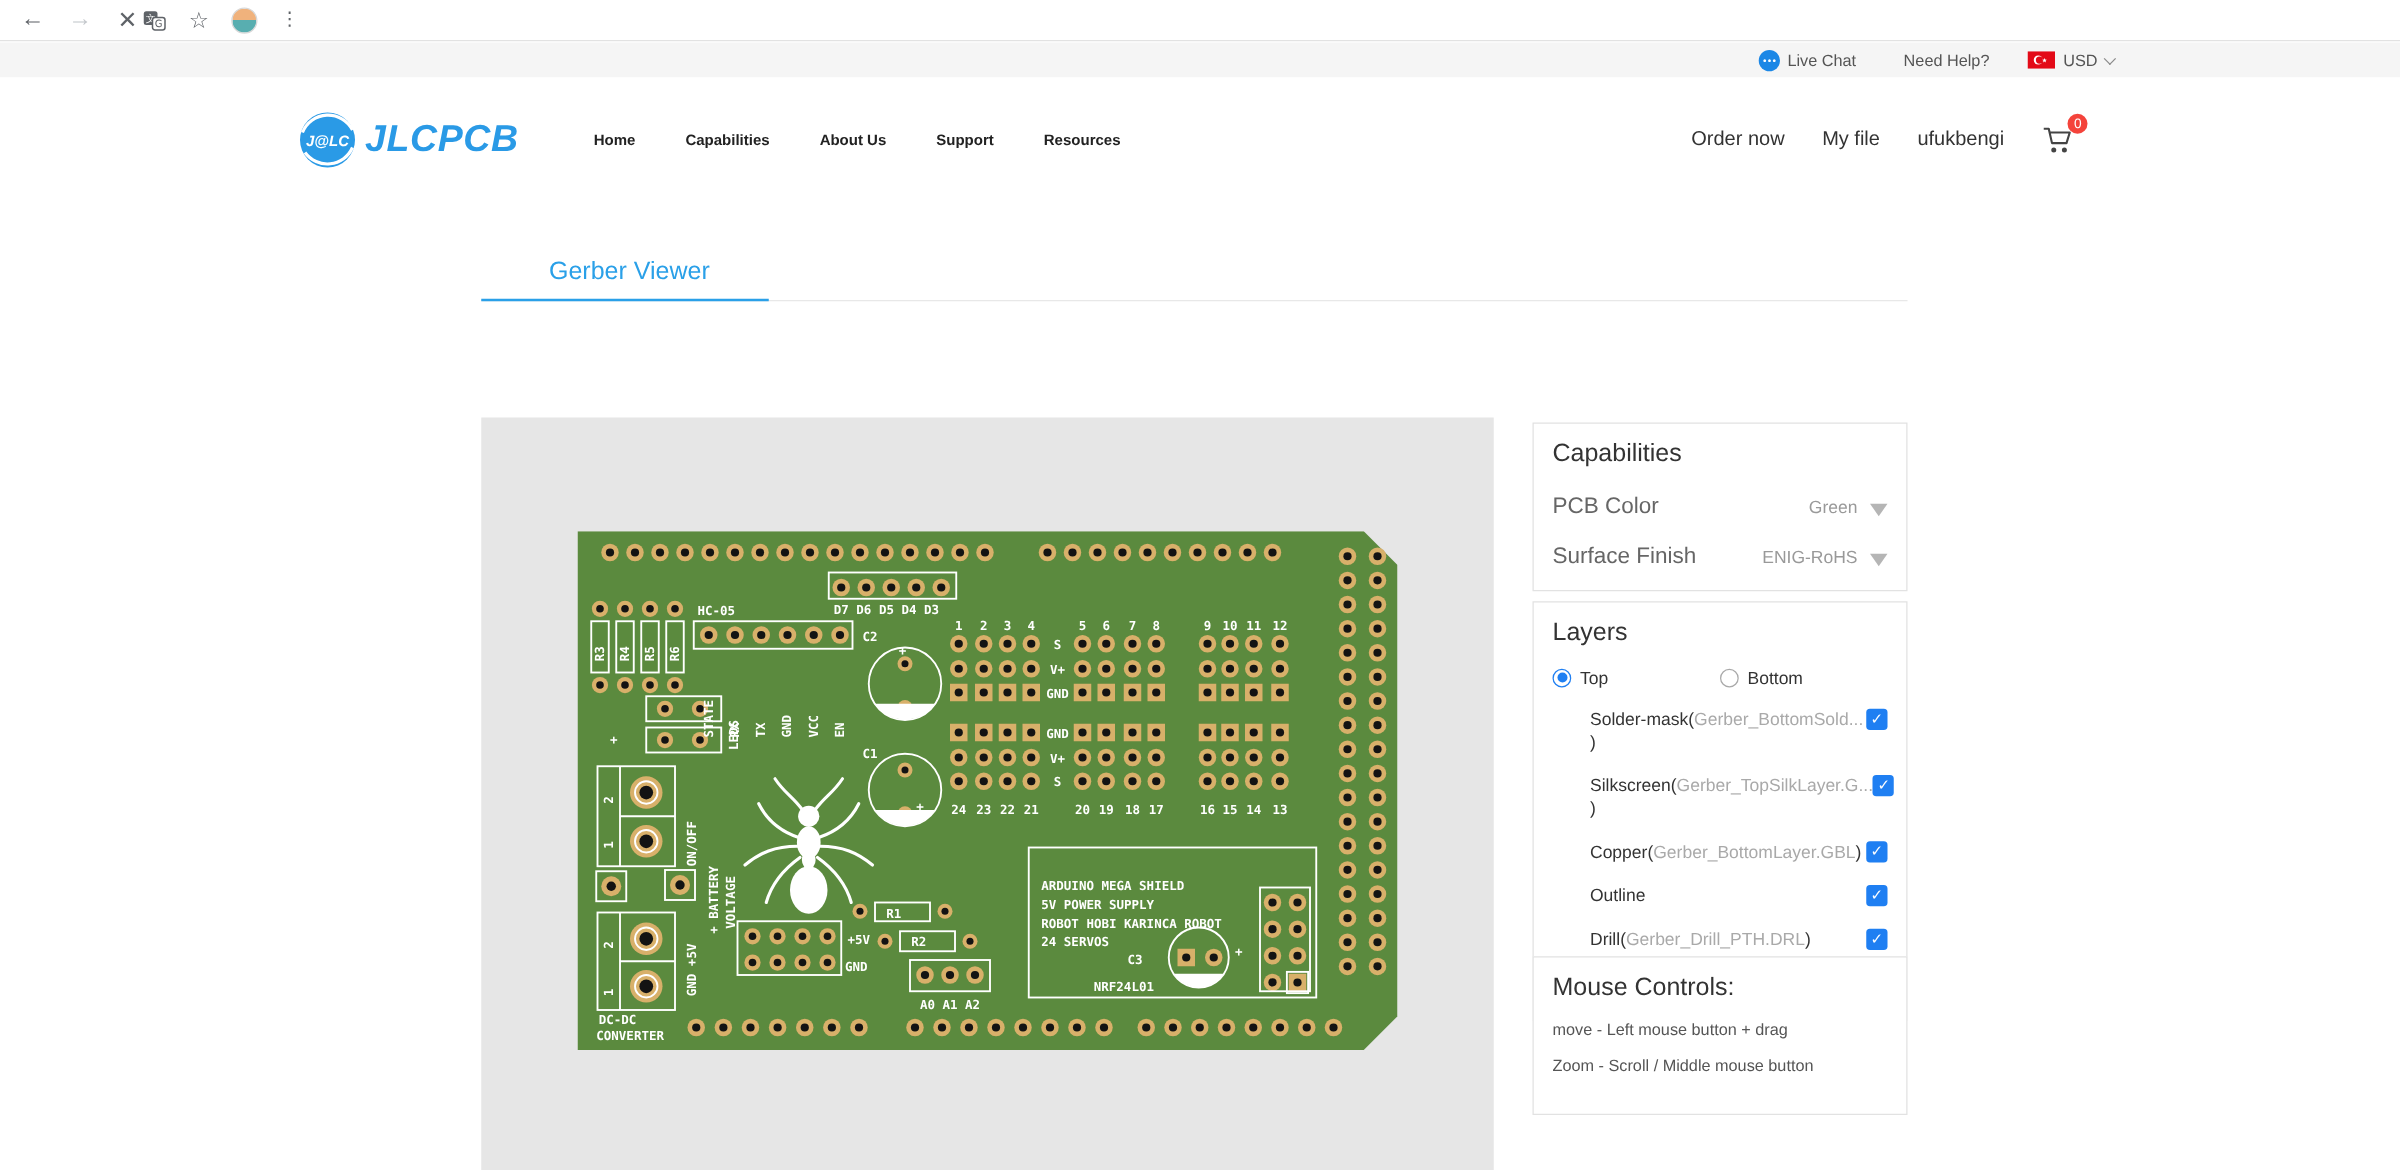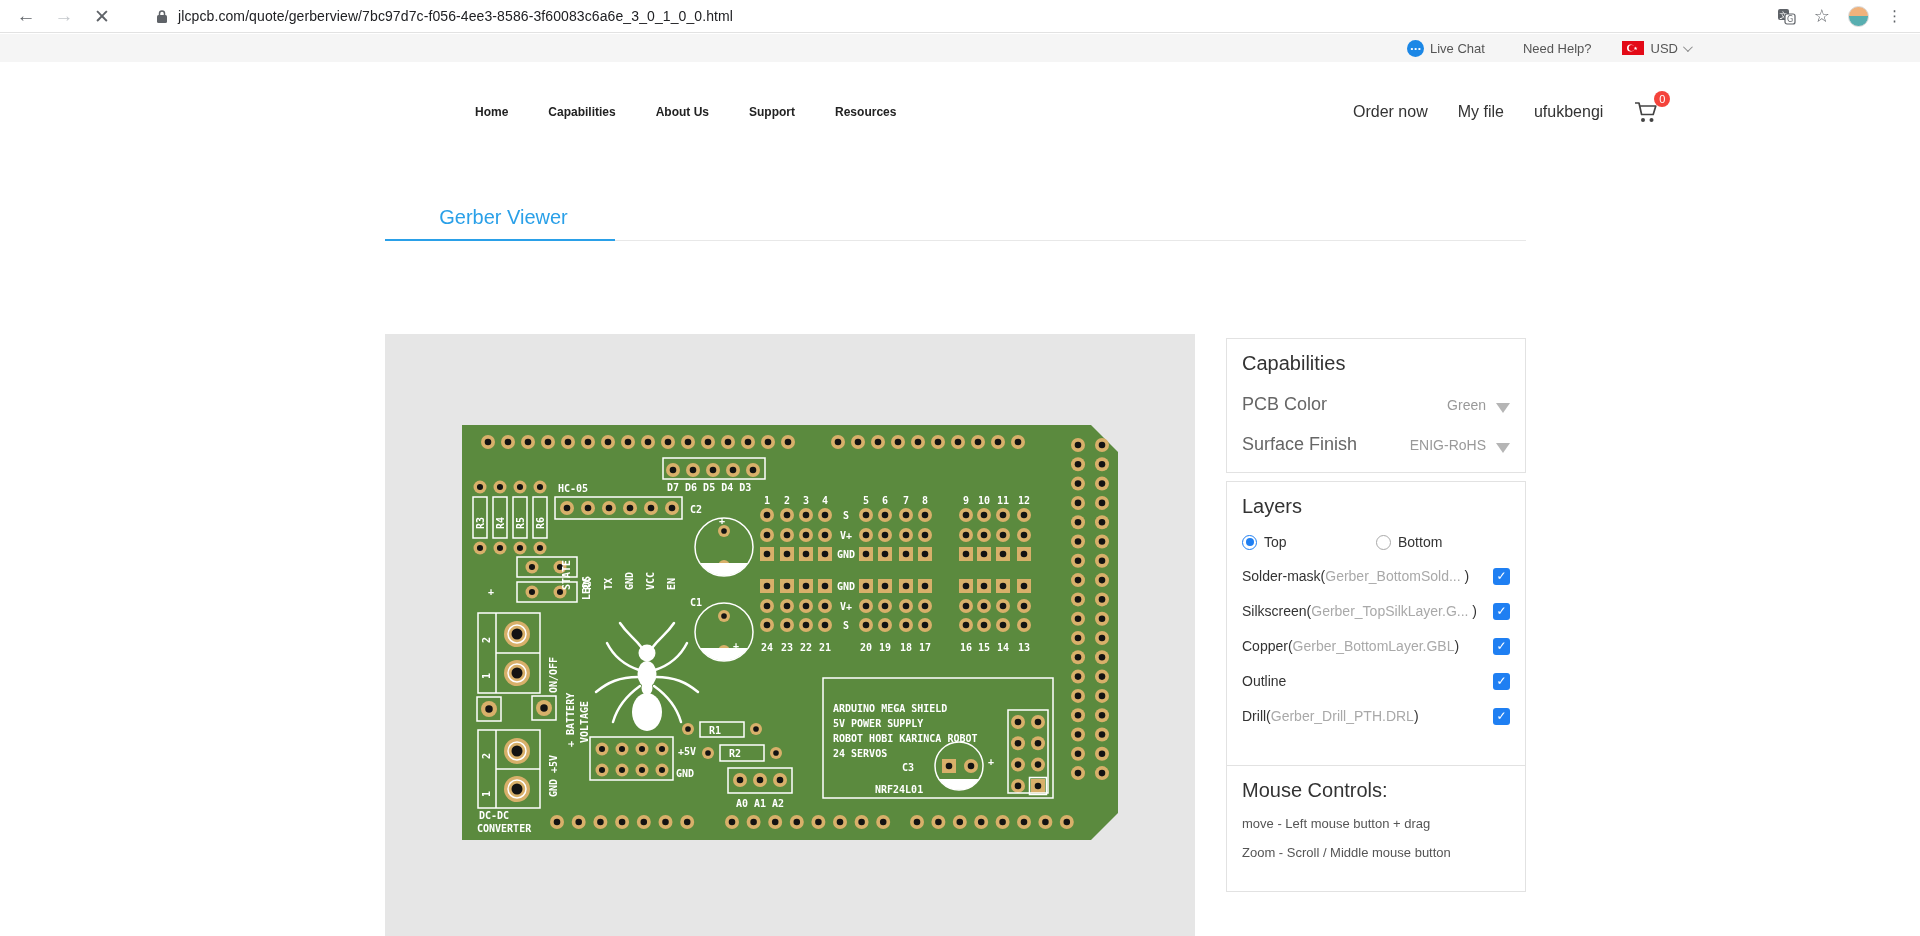--- a/index.html
+++ b/index.html
@@ -55,42 +55,35 @@
   .cap-row { display:flex; align-items:center; justify-content:space-between; margin-top:19px; }
   .cap-label { font-size:18px; color:#666; }
   .cap-value { font-size:14px; color:#999; display:flex; align-items:flex-end; cursor:pointer; }
   .tri { width:0; height:0; border-left:7px solid transparent; border-right:7px solid transparent; border-top:10px solid #b5b5b5; margin-left:10px; }
   .radio-row { display:flex; align-items:flex-start; margin-top:16px; }
   .radio { width:15px; height:15px; border-radius:50%; border:1.5px solid #a9a9a9; position:relative; display:inline-block; cursor:pointer; }
   .radio.sel { border-color:#1f7ff2; }
   .radio.sel::after { content:""; position:absolute; left:2.5px; top:2.5px; width:8px; height:8px; border-radius:50%; background:#1f7ff2; }
   .radio-label { font-size:14px; color:#333; margin-left:7px; }
   .radio-item { display:flex; align-items:center; width:148px; }
-  .layer-row { display:flex; align-items:center; justify-content:space-between; margin-top:17px; }
+  .layer-row { display:flex; justify-content:space-between; margin-top:17px;margin-left:30px; }
   .layer-name { font-size:14px; color:#333; }
   .layer-file { font-size:14px; color:#a9a9a9; }
   .cbx { width:17px; height:17px; background:#1f7ff2; border-radius:3px; color:#fff; font-size:12px; line-height:17px; text-align:center; cursor:pointer; flex:0 0 auto; }
   .mouse-line { font-size:13px; color:#555; margin-top:14px; }
 </style>
 </head>
 <body>
 
 <div id="page">
 
   <div class="browser-bar">
     <span class="nav-ico">←</span>
     <span class="nav-ico disabled">→</span>
     <span class="nav-ico">✕</span>
-    <div class="url-zone">
-      <svg width="12" height="15" viewBox="0 0 12 15" style="margin-left:24px">
-        <rect x="1" y="6" width="10" height="8" rx="1.5" fill="#5f6368"></rect>
-        <path d="M3.5 6 V4.5 a2.5 2.5 0 0 1 5 0 V6" fill="none" stroke="#5f6368" stroke-width="1.5"></path>
-      </svg>
-      <span class="url-text">jlcpcb.com/quote/gerberview/7bc97d7c-f056-4ee3-8586-3f60083c6a6e_3_0_1_0_0.html</span>
-    </div>
     <div class="chrome-right">
       <svg width="19" height="17" viewBox="0 0 19 17">
         <rect x="1" y="1" width="11" height="11" rx="2" fill="#5f6368"></rect>
         <text x="6.5" y="9.8" text-anchor="middle" font-size="8" fill="#fff" font-family="DejaVu Sans, sans-serif">文</text>
         <rect x="8" y="6" width="10" height="10" rx="2" fill="#fff" stroke="#5f6368" stroke-width="1.2"></rect>
         <text x="13" y="13.8" text-anchor="middle" font-size="8" fill="#5f6368" font-family="DejaVu Sans, sans-serif">G</text>
       </svg>
       <span style="font-size:18px; color:#5f6368; line-height:18px;">☆</span>
       <span class="avatar-chip"></span>
       <span class="dots">⋮</span>
@@ -113,20 +106,29 @@
           <circle cx="9.6" cy="7" r="2.9" fill="#e30a17"></circle>
           <path d="M13.6 5.1 l0.62 1.53 1.64 0.1 -1.27 1.05 0.42 1.6 -1.41 -0.87 -1.39 0.9 0.4 -1.61 -1.29 -1.03 1.65 -0.13 Z" fill="#fff" transform="scale(0.82) translate(3,1.5)"></path>
         </svg>
       </span>
       <span>USD</span>
       <span class="chev"></span>
     </span>
   </div>
 
   <div class="site-header">
+    <div class="logo">
+      <svg width="48" height="48" viewBox="0 0 48 48">
+        <circle cx="24" cy="24" r="22" fill="#2a9ae6"></circle>
+        <path d="M4 18 A22 22 0 0 1 44 16" fill="none" stroke="#fff" stroke-width="2.5"></path>
+        <path d="M44 30 A22 22 0 0 1 6 34" fill="none" stroke="#fff" stroke-width="2.5"></path>
+        <text x="24" y="29" text-anchor="middle" font-size="12" font-weight="bold" font-style="italic" fill="#fff" font-family="Liberation Sans, sans-serif">J@LC</text>
+      </svg>
+      <span class="logo-word">JLCPCB</span>
+    </div>
     <nav class="main-nav">
       <a>Home</a>
       <a>Capabilities</a>
       <a>About Us</a>
       <a>Support</a>
       <a>Resources</a>
     </nav>
     <div class="header-right">
       <span>Order now</span>
       <span>My file</span>

